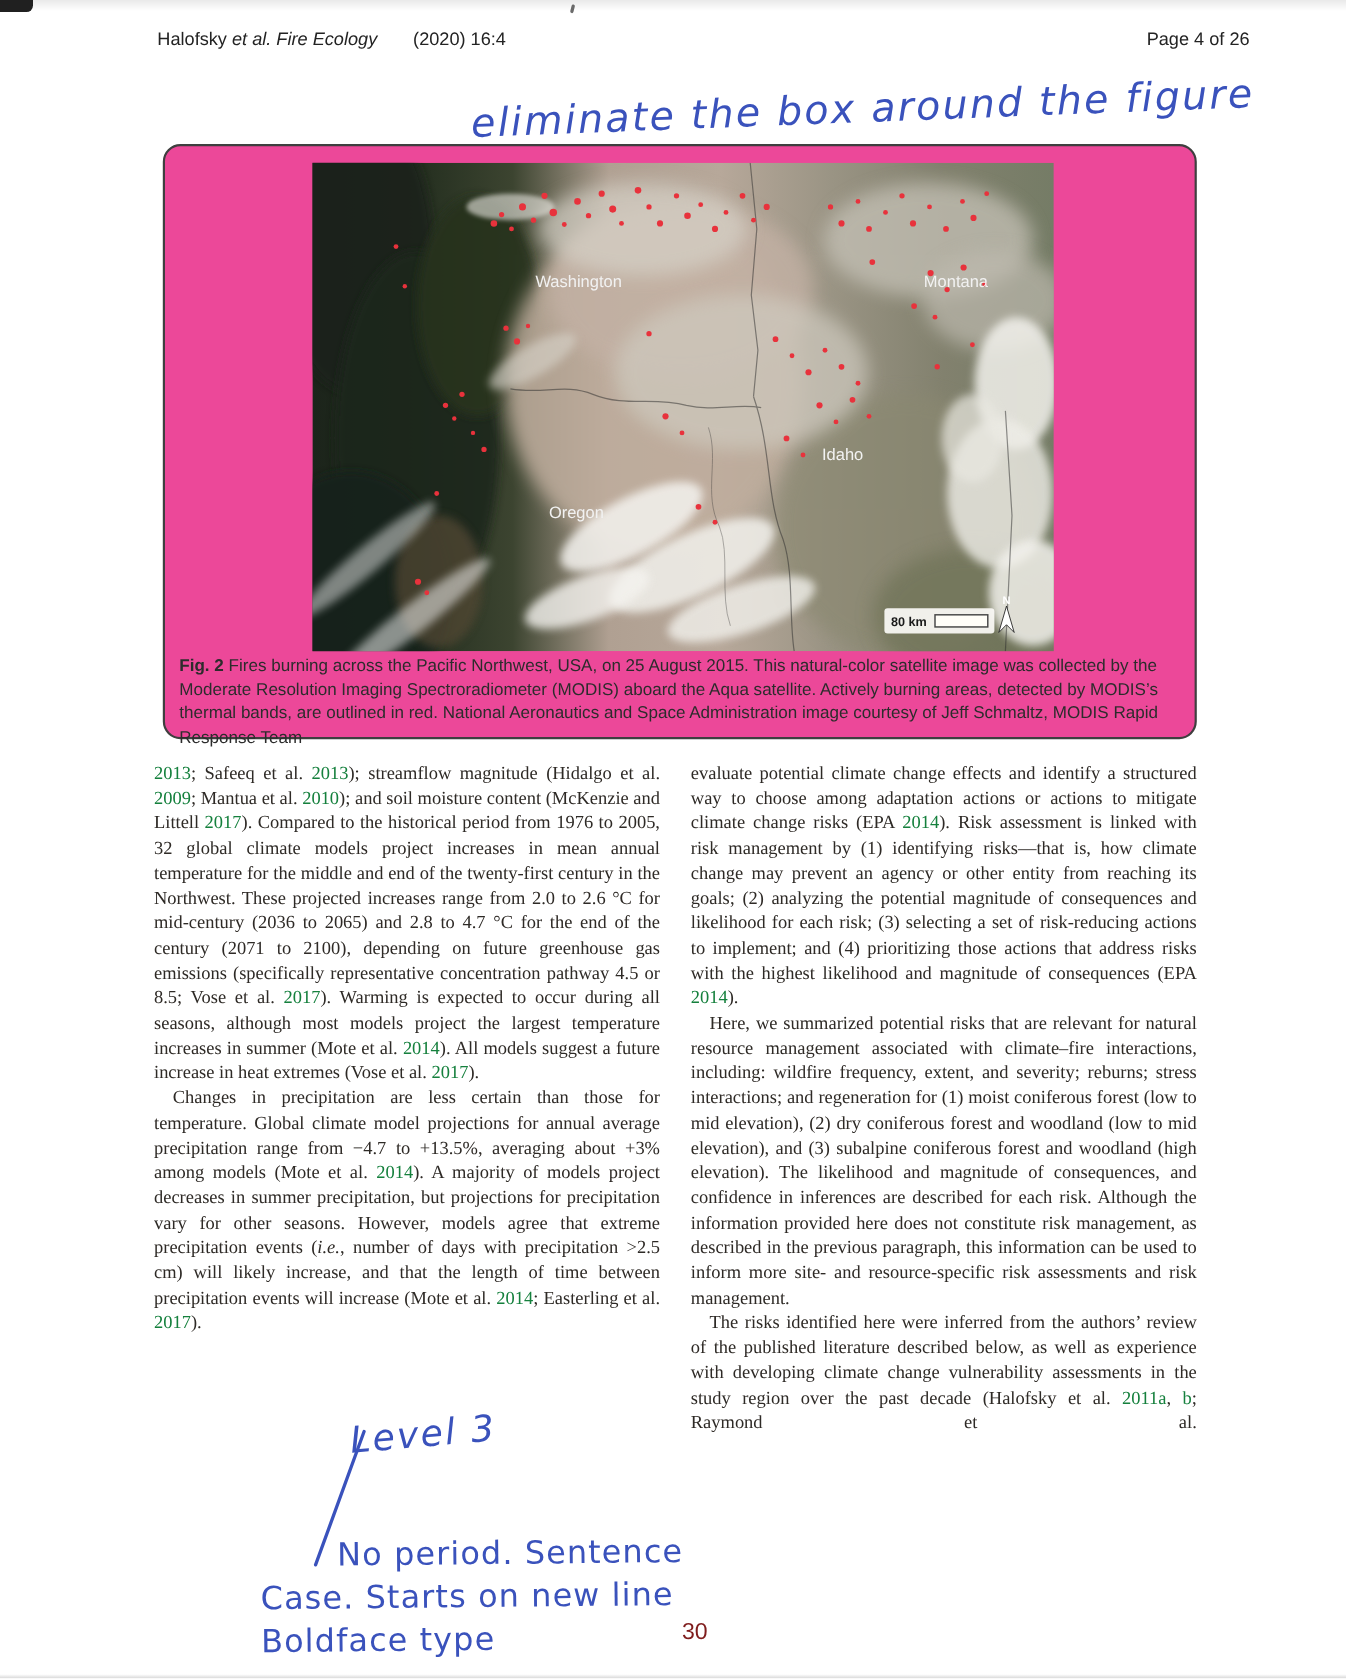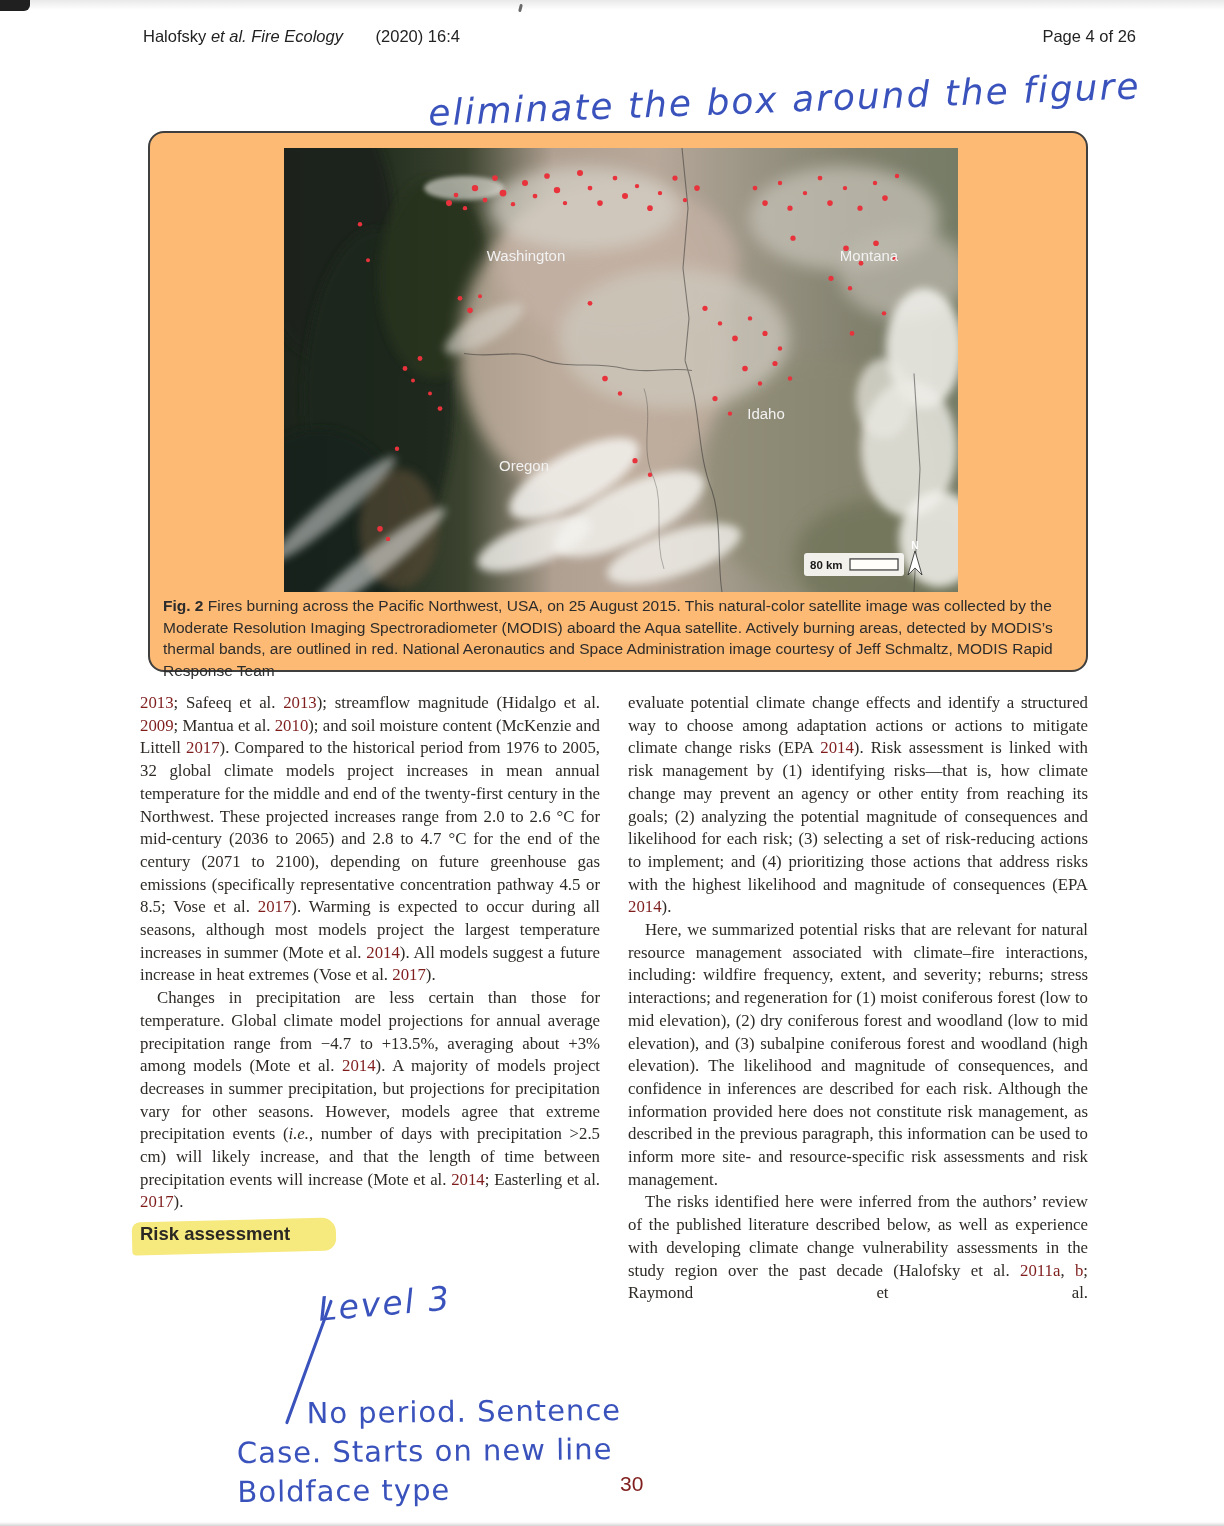--- a/index.html
+++ b/index.html
@@ -28,33 +28,33 @@
               letter-spacing:2px;transform:rotate(-5deg);white-space:nowrap;}
   .slash{position:absolute;top:1300px;left:330px;width:3px;height:132px;background:#3a52bc;
          transform-origin:top center;transform:rotate(20deg);border-radius:2px;}
   .bottom-note{position:absolute;top:1393px;left:237px;font-size:29px;line-height:39px;
                letter-spacing:1px;transform:rotate(-0.6deg);white-space:nowrap;}
   .bn1{padding-left:70px;}
   .page-num{position:absolute;top:1472px;left:620px;font-family:"Liberation Sans",sans-serif;
             font-size:21px;color:#7f1d1d;}
   
   .figure-box{position:absolute;left:148px;top:131px;width:936px;height:537px;
-              border:2px solid #3f3f3f;border-radius:16px;background:#fdba74;}
+              border:2px solid #3f3f3f;border-radius:16px;background:#ec4899;}
   .sat{position:absolute;left:134px;top:15px;width:674px;height:444px;display:block;}
   .caption{position:absolute;left:13px;right:13px;top:462px;
            font-family:"Liberation Sans",sans-serif;font-size:15.5px;line-height:21.5px;
            color:#2c2c2c;}
   .caption b{font-weight:bold;}
   
   .columns{position:absolute;left:140px;top:692px;width:948px;display:flex;gap:28px;}
   .col{width:460px;font-size:16.8px;line-height:22.7px;text-align:justify;color:#2e2a26;}
   .col p{margin:0;}
   .col p.ind{text-indent:17px;}
   .col p.cont{text-align-last:justify;}
-  .cite{color:#7f1d1d;}
+  .cite{color:#15803d;}
   .it{font-style:italic;margin-top:44px;}
   .heading-row{position:relative;margin-top:9px;margin-bottom:3px;height:30px;}
   .hl{position:absolute;left:-8px;top:-3px;width:204px;height:33px;background:#f6e97d;
       transform:rotate(-1.4deg);border-radius:8px 14px 12px 4px;}
   .heading-text{position:relative;font-family:"Liberation Sans",sans-serif;font-weight:bold;
                 font-size:18.5px;color:#2b2824;}
 </style>
 </head>
 <body>
 
@@ -232,24 +232,20 @@
     </svg>
     <div class="caption">
       <b>Fig. 2</b><span> Fires burning across the Pacific Northwest, USA, on 25 August 2015. This natural-color satellite image was collected by the Moderate Resolution Imaging Spectroradiometer (MODIS) aboard the Aqua satellite. Actively burning areas, detected by MODIS’s thermal bands, are outlined in red. National Aeronautics and Space Administration image courtesy of Jeff Schmaltz, MODIS Rapid Response Team</span>
     </div>
   </div>
 
   <div class="columns">
     <div class="col">
       <p><span class="cite">2013</span><span>; Safeeq et al. </span><span class="cite">2013</span><span>); streamflow magnitude (Hidalgo et al. </span><span class="cite">2009</span><span>; Mantua et al. </span><span class="cite">2010</span><span>); and soil moisture content (McKenzie and Littell </span><span class="cite">2017</span><span>). Compared to the historical period from 1976 to 2005, 32 global climate models project increases in mean annual temperature for the middle and end of the twenty-first century in the Northwest. These projected increases range from 2.0 to 2.6 °C for mid-century (2036 to 2065) and 2.8 to 4.7 °C for the end of the century (2071 to 2100), depending on future greenhouse gas emissions (specifically representative concentration pathway 4.5 or 8.5; Vose et al. </span><span class="cite">2017</span><span>). Warming is expected to occur during all seasons, although most models project the largest temperature increases in summer (Mote et al. </span><span class="cite">2014</span><span>). All models suggest a future increase in heat extremes (Vose et al. </span><span class="cite">2017</span><span>).</span></p>
       <p class="ind"><span>Changes in precipitation are less certain than those for temperature. Global climate model projections for annual average precipitation range from −4.7 to +13.5%, averaging about +3% among models (Mote et al. </span><span class="cite">2014</span><span>). A majority of models project decreases in summer precipitation, but projections for precipitation vary for other seasons. However, models agree that extreme precipitation events (</span><span class="it">i.e.</span><span>, number of days with precipitation &gt;2.5 cm) will likely increase, and that the length of time between precipitation events will increase (Mote et al. </span><span class="cite">2014</span><span>; Easterling et al. </span><span class="cite">2017</span><span>).</span></p>
-      <div class="heading-row">
-        <span class="hl"></span>
-        <span class="heading-text">Risk assessment</span>
-      </div>
     </div>
     <div class="col">
       <p><span>evaluate potential climate change effects and identify a structured way to choose among adaptation actions or actions to mitigate climate change risks (EPA </span><span class="cite">2014</span><span>). Risk assessment is linked with risk management by (1) identifying risks—that is, how climate change may prevent an agency or other entity from reaching its goals; (2) analyzing the potential magnitude of consequences and likelihood for each risk; (3) selecting a set of risk-reducing actions to implement; and (4) prioritizing those actions that address risks with the highest likelihood and magnitude of consequences (EPA </span><span class="cite">2014</span><span>).</span></p>
       <p class="ind"><span>Here, we summarized potential risks that are relevant for natural resource management associated with climate–fire interactions, including: wildfire frequency, extent, and severity; reburns; stress interactions; and regeneration for (1) moist coniferous forest (low to mid elevation), (2) dry coniferous forest and woodland (low to mid elevation), and (3) subalpine coniferous forest and woodland (high elevation). The likelihood and magnitude of consequences, and confidence in inferences are described for each risk. Although the information provided here does not constitute risk management, as described in the previous paragraph, this information can be used to inform more site- and resource-specific risk assessments and risk management.</span></p>
       <p class="ind cont"><span>The risks identified here were inferred from the authors’ review of the published literature described below, as well as experience with developing climate change vulnerability assessments in the study region over the past decade (Halofsky et al. </span><span class="cite">2011a</span><span>, </span><span class="cite">b</span><span>; Raymond et al.</span></p>
     </div>
   </div>
 
   <div class="level-note ink">Level 3</div>
   <div class="slash"></div>

